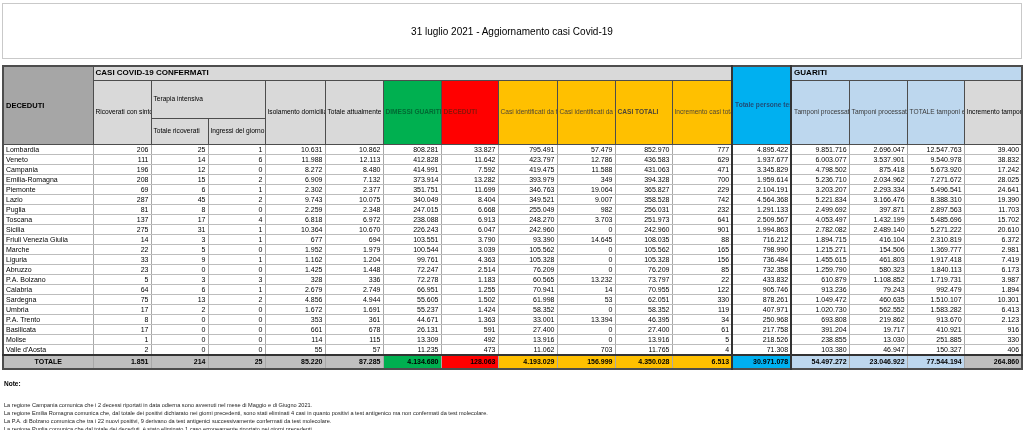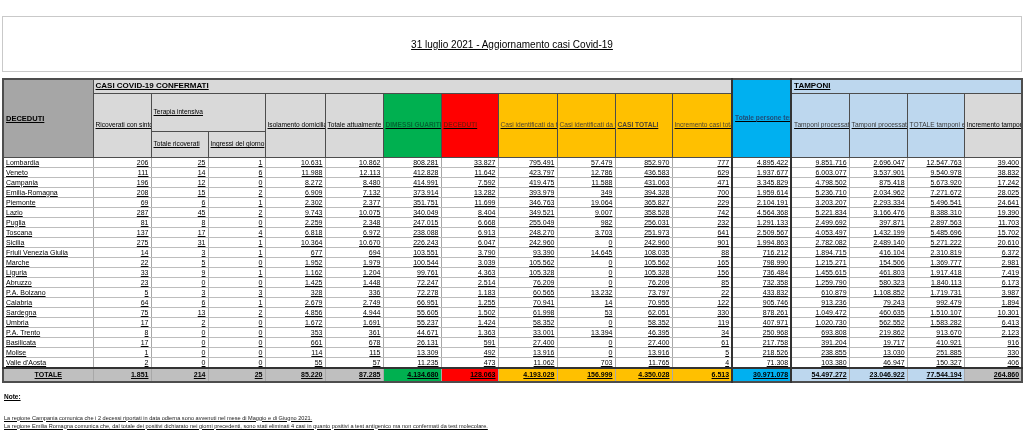--- a/index.html
+++ b/index.html
@@ -1,18 +1,18 @@
 <!DOCTYPE html>
 <html style="--green: #00b050; --red: #ff0000; --yellow: #ffc000; --cyan: #00b0f0; --light-blue: #bdd7ee; --header-gray: #d9d9d9; --regione-gray: #a6a6a6; --total-gray: #bfbfbf;"><head>
 <meta charset="utf-8">
 <style>
   * { box-sizing: border-box; margin: 0; padding: 0; }
   html, body { width: 1024px; height: 430px; background: #fff; overflow: hidden;
     font-family: "Liberation Sans", sans-serif; color: #000; }
-  .page { width: 825px; height: 430px; padding: 16px 2px; text-decoration: underline; }
+  .page { width: 825px; height: 430px; padding: 3px 2px; }
 
   .title-block { width: 1020px; height: 56px; border: 1px solid #c9c9c9;
     display: flex; flex-direction: column; justify-content: center; align-items: center; gap: 7px; }
   .title-block .t1 { font-size: 10px; }
   .title-block .t2 { font-size: 10px; }
 
   table { border-collapse: collapse; table-layout: fixed; width: 1020px; margin-top: 6px;
     border: 2px solid #4d4d4d; }
   th, td { overflow: hidden; white-space: nowrap; }
 
@@ -78,21 +78,21 @@
         <col style="width:58px">
         <col style="width:58px">
         <col style="width:57px">
       <col style="width:58px">
     </colgroup>
     <thead>
       <tr class="h1">
         <th rowspan="3" class="regione">DECEDUTI</th>
         <th colspan="11" class="band">CASI COVID-19 CONFERMATI</th>
         <th rowspan="3" class="cyan sep">Totale persone testate</th>
-        <th colspan="4" class="bandblue">TAMPONI</th>
+        <th colspan="4" class="bandblue">GUARITI</th>
       </tr>
       <tr class="h2">
         <th rowspan="2">Ricoverati con sintomi</th>
         <th colspan="2">Terapia intensiva</th>
         <th rowspan="2">Isolamento domiciliare</th>
         <th rowspan="2">Totale attualmente positivi</th>
         <th rowspan="2" class="green">DIMESSI GUARITI</th>
         <th rowspan="2" class="red">DECEDUTI</th>
         <th rowspan="2" class="yellow">Casi identificati da test molecolare</th>
         <th rowspan="2" class="yellow">Casi identificati da test antigenico rapido</th>

